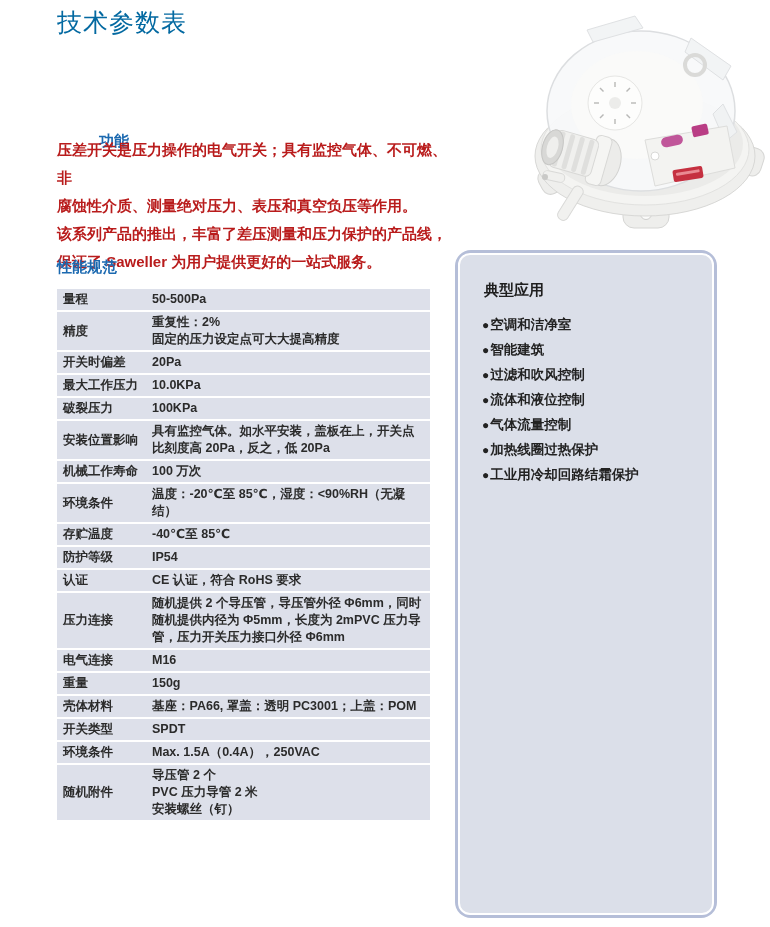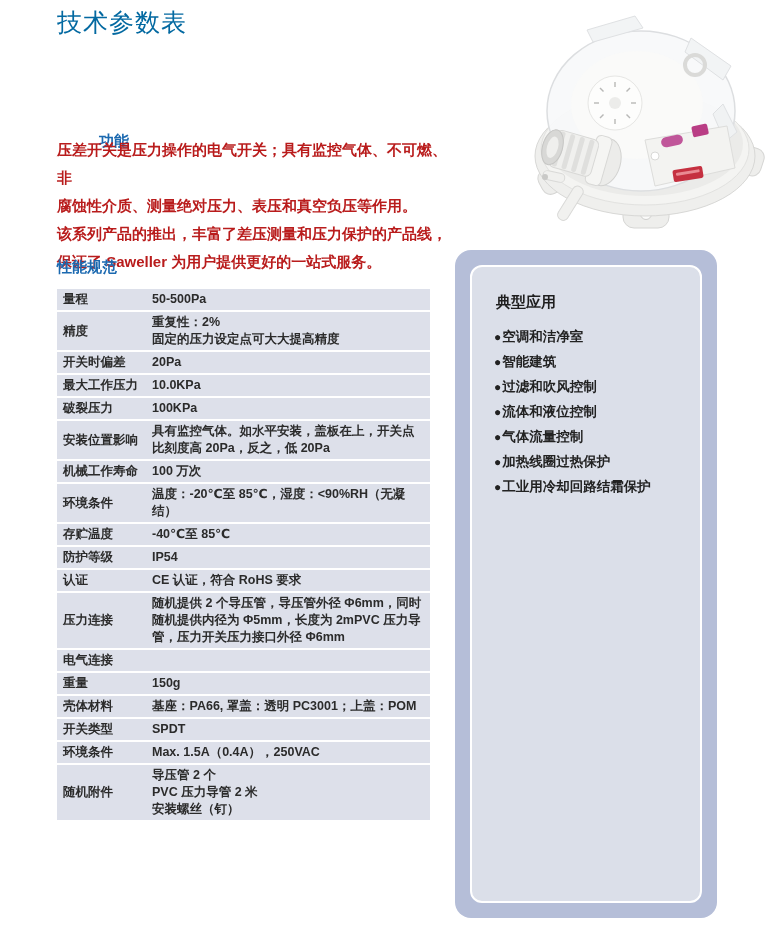--- a/index.html
+++ b/index.html
@@ -30,21 +30,21 @@
   .spec-row {
     display:flex; background:#dde0ea; margin-bottom:2px;
     padding:2px 0; align-items:flex-start;
   }
   .spec-cell { font-size:12.5px; line-height:17px; font-weight:600; color:#2b2b2b; }
   .spec-label { width:95px; flex-shrink:0; padding-left:6px; box-sizing:border-box;
     align-self:center; }
   .spec-value { flex:1; padding-right:5px; white-space:pre-line; }
   .apps-panel {
     position:absolute; left:455px; top:250px; width:262px; height:668px;
-    background:#b5bed8; border-radius:16px; padding:15px; box-sizing:border-box;
+    background:#b5bed8; border-radius:16px; padding:3px; box-sizing:border-box;
   }
   .apps-inner {
     width:100%; height:100%; box-sizing:border-box;
     background:#dbdfe9; border:2px solid #ffffff; border-radius:12px;
     padding:26px 0 0 22px;
   }
   .apps-heading { font-size:15px; font-weight:700; color:#1f1f1f; margin:0 0 18px 2px; }
   .apps-list { list-style:none; margin:0; padding:0; }
   .apps-item {
     font-size:13.5px; font-weight:600; color:#222222;
@@ -183,20 +183,21 @@
   <div class="spec-row">
       <div class="spec-cell spec-label">认证</div>
       <div class="spec-cell spec-value">CE 认证，符合 RoHS 要求</div>
     </div>
   <div class="spec-row">
       <div class="spec-cell spec-label">压力连接</div>
       <div class="spec-cell spec-value">随机提供 2 个导压管，导压管外径 Φ6mm，同时随机提供内径为 Φ5mm，长度为 2mPVC 压力导管，压力开关压力接口外径 Φ6mm</div>
     </div>
   <div class="spec-row">
       <div class="spec-cell spec-label">电气连接</div>
+      <div class="spec-cell spec-value">M16</div>
     </div>
   <div class="spec-row">
       <div class="spec-cell spec-label">重量</div>
       <div class="spec-cell spec-value">150g</div>
     </div>
   <div class="spec-row">
       <div class="spec-cell spec-label">壳体材料</div>
       <div class="spec-cell spec-value">基座：PA66, 罩盖：透明 PC3001；上盖：POM</div>
     </div>
   <div class="spec-row">

